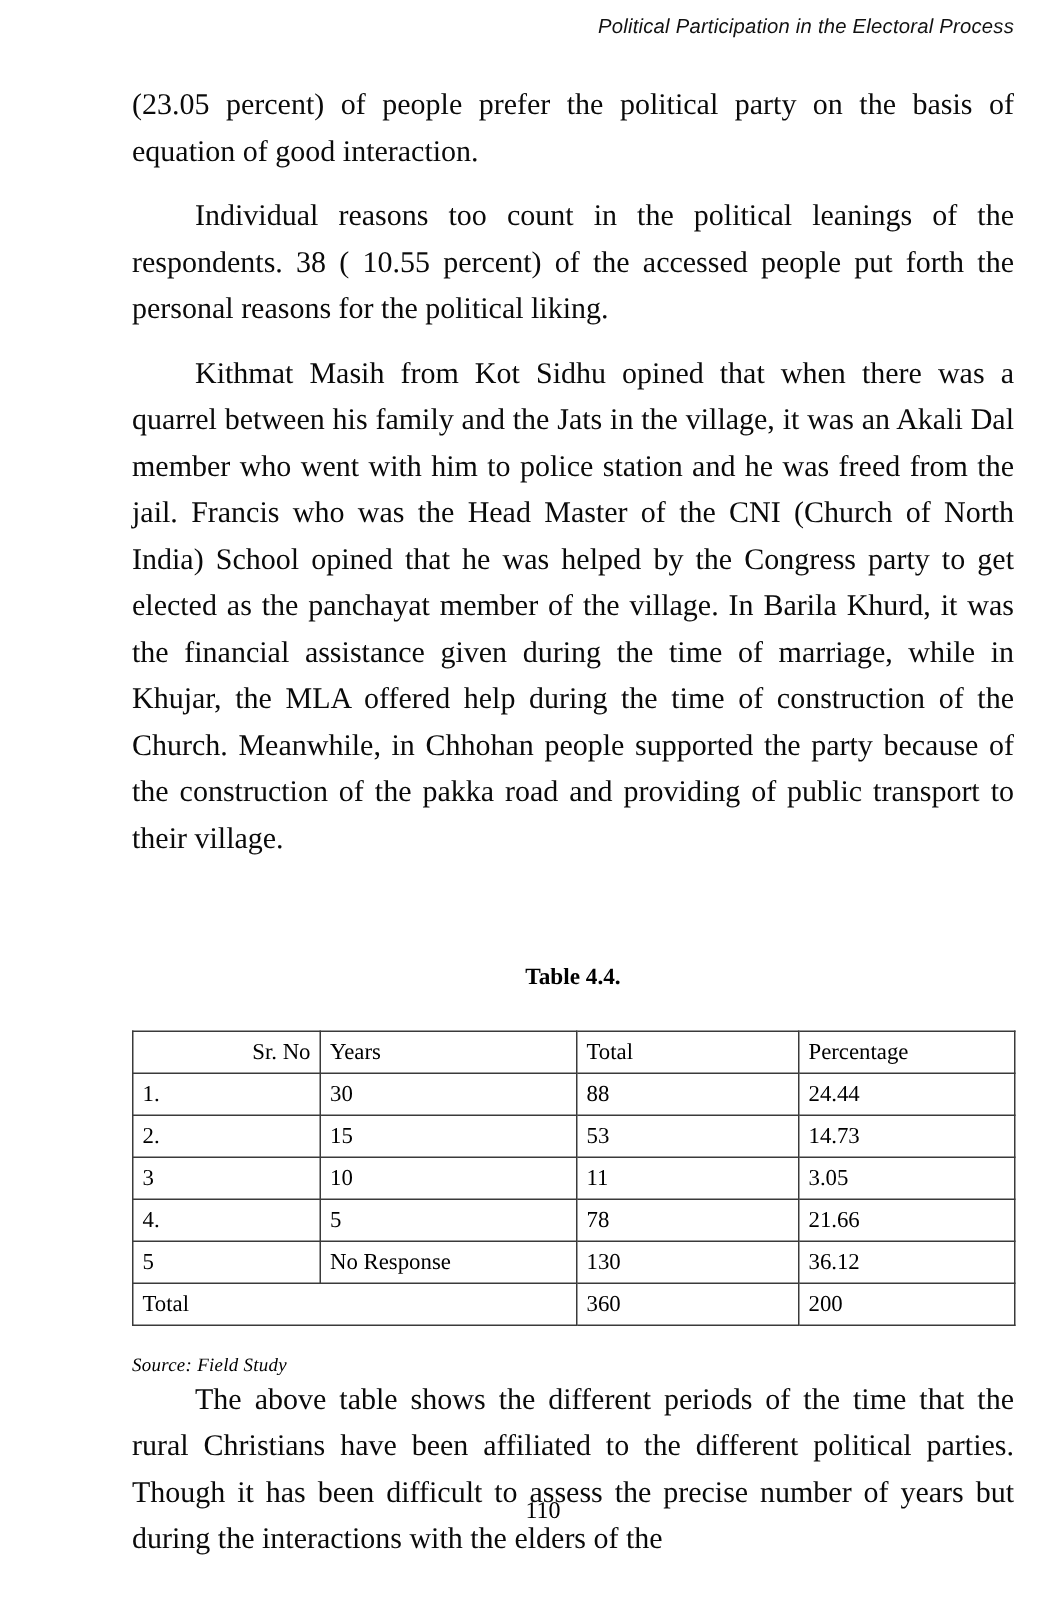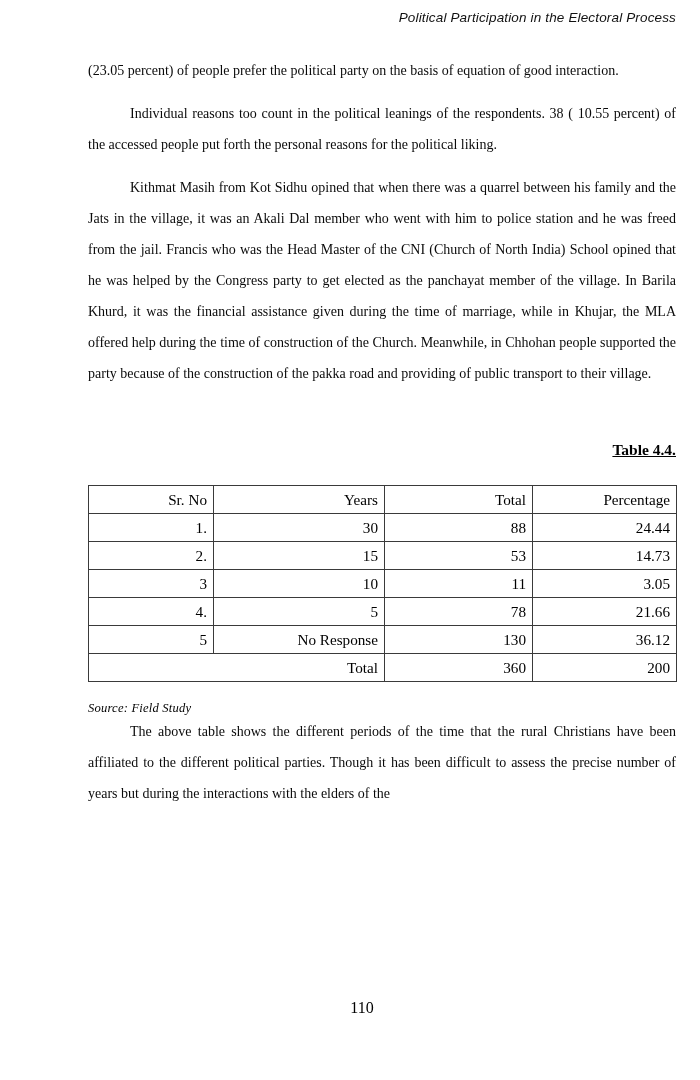--- a/index.html
+++ b/index.html
@@ -37,33 +37,32 @@
   .content {
     position: absolute;
     left: 88px;
     top: 55px;
     width: 588px;
   }
   p.body-par {
     margin: 0 0 0 0;
     text-align: justify;
     text-justify: inter-word;
-    font-size: 14px;
+    font-size: 20px;
     line-height: 31px;
     color: #0a0a0a;
   }
   p.body-par.indent {
     text-indent: 42px;
   }
   .gap-sm { height: 12px; }
 
   .table-caption-wrap {
-    margin-top: 38px;
-    text-align: right;
-    text-decoration: underline;
+    margin-top: 54px;
+    text-align: center;
   }
   .table-number {
     font-size: 15.5px;
     font-weight: bold;
     line-height: 22px;
   }
   .table-title {
     font-size: 15.5px;
     font-weight: bold;
     line-height: 22px;
@@ -74,21 +73,21 @@
     margin-top: 24px;
     width: 588px;
     border-collapse: collapse;
     table-layout: fixed;
     font-size: 15.2px;
   }
   table.data-table td {
     border: 1px solid #3a3a3a;
     height: 27px;
     padding: 0 6px;
-    text-align: right;
+    text-align: left;
     vertical-align: middle;
     line-height: 20px;
   }
   table.data-table td.left {
     text-align: right;
     padding-left: 9px;
   }
   col.c1 { width: 125px; }
   col.c2 { width: 171px; }
   col.c3 { width: 148px; }

